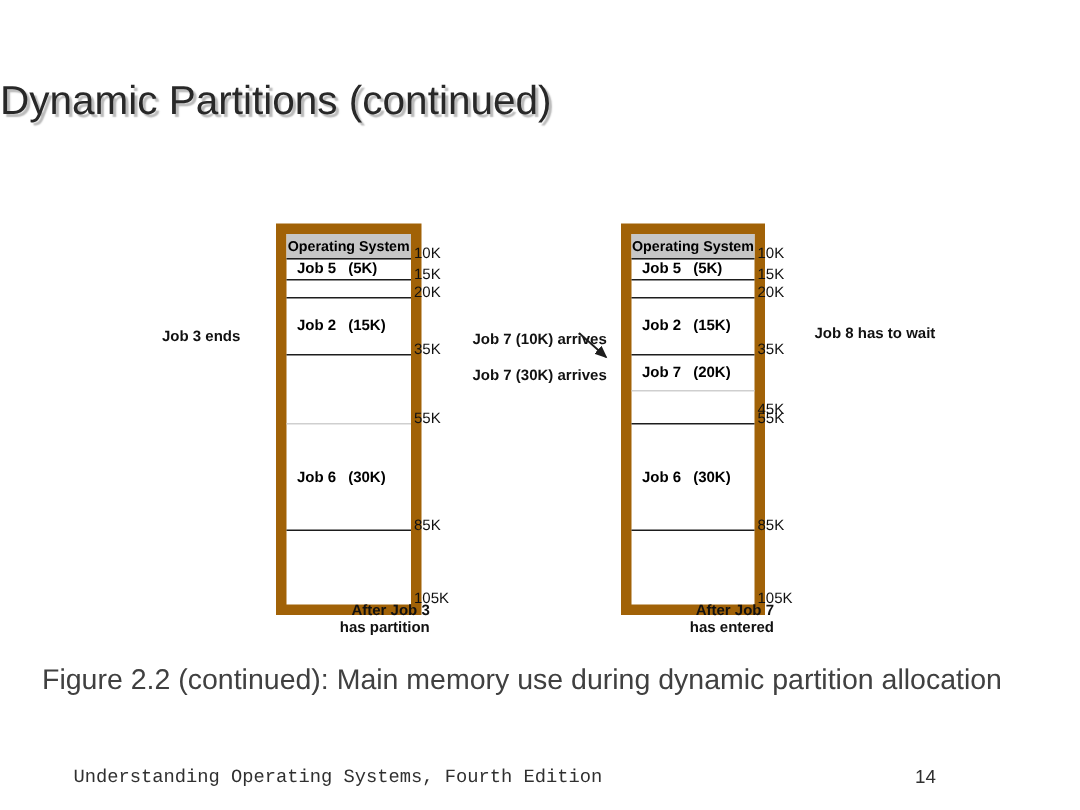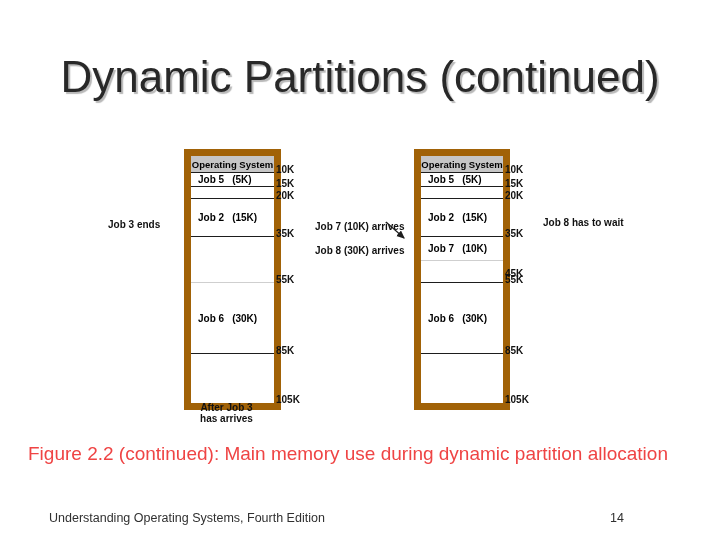--- a/index.html
+++ b/index.html
@@ -2,75 +2,75 @@
 <html><head>
 <meta charset="utf-8">
 <style>
   html,body{margin:0;padding:0;}
   body{
     width:720px;height:540px;position:relative;background:#ffffff;overflow:hidden;
     font-family:"Liberation Sans","DejaVu Sans",sans-serif;color:#111;
   }
   .abs{position:absolute;}
   #slide-title{
-    top:52px;left:0;right:0;text-align:center;
-    font-size:44px;font-weight:400;color:#282828;
+    top:52px;left:0;right:0;
+    font-size:27px;font-weight:400;color:#282828;
     text-shadow:2px 2px 1px #b9b9b9;letter-spacing:0;
   }
   #figure-caption{
-    left:28px;top:443px;font-size:19px;color:#ef4444;white-space:nowrap;
+    left:28px;top:443px;font-size:19px;color:#404040;white-space:nowrap;
   }
   #footer-left{
-    left:49px;top:511px;font-size:12.5px;color:#303030;white-space:nowrap;
+    left:49px;top:511px;font-size:12.5px;color:#303030;white-space:nowrap;font-family:Liberation Mono, monospace;
   }
   #page-number{
     left:610px;top:511px;width:52px;text-align:left;font-size:12.5px;color:#303030;
   }
   .memcol{
     position:absolute;border:7px solid #a16207;background:#fff;
   }
   .section{
     position:absolute;left:0;right:0;box-sizing:border-box;overflow:hidden;
   }
   .section.os{
     background:#c6c6c6;display:flex;align-items:center;justify-content:center;
     font-size:9.5px;font-weight:bold;color:#000;white-space:nowrap;
   }
   .section.job{
     display:flex;align-items:center;padding-left:7px;
     font-size:10px;font-weight:bold;color:#000;white-space:nowrap;
   }
   .section.job .size{margin-left:8px;}
   .tick{
-    position:absolute;font-size:10px;font-weight:bold;color:#111;
+    position:absolute;font-size:10px;font-weight:normal;color:#111;
     height:12px;line-height:12px;white-space:nowrap;
   }
   .col-caption{
-    position:absolute;width:120px;text-align:center;
+    position:absolute;width:120px;text-align:right;
     font-size:10px;font-weight:bold;line-height:11px;color:#111;
   }
   .side-label{
     position:absolute;font-size:10px;font-weight:bold;color:#111;white-space:nowrap;
   }
 </style>
 </head>
 <body>
 
 <div class="abs" id="slide-title">Dynamic Partitions (continued)</div>
 <div class="abs" id="figure-caption">Figure 2.2 (continued): Main memory use during dynamic partition allocation</div>
 <div class="abs" id="footer-left">Understanding Operating Systems, Fourth Edition</div>
 <div class="abs" id="page-number">14</div>
 
 <div class="abs" id="diagram" style="left:0;top:0;width:720px;height:540px;">
 
   <div class="side-label" style="left:108px;top:219px;">Job 3 ends</div>
 
   <div class="side-label" style="left:315px;top:221px;">Job 7 (10K) arrives</div>
 
-  <div class="side-label" style="left:315px;top:245px;">Job 8 (30K) arrives</div>
+  <div class="side-label" style="left:315px;top:245px;">Job 7 (30K) arrives</div>
 
   <div class="side-label" style="left:543px;top:217px;">Job 8 has to wait</div>
 
   <svg class="abs" style="left:383px;top:219px;" width="30" height="26" aria-hidden="true">
     <defs>
       <marker id="ah" markerWidth="8" markerHeight="8" refX="6" refY="3" orient="auto">
         <path d="M0,0 L7,3 L0,6 z" fill="#1d1d1d"></path>
       </marker>
     </defs>
     <line x1="3" y1="3" x2="21" y2="19" stroke="#1d1d1d" stroke-width="1.2" marker-end="url(#ah)"></line>
@@ -96,45 +96,49 @@
     </div>
     <div class="tick" style="left: 276px; top: 164px;">10K</div>
     <div class="tick" style="left: 276px; top: 178px;">15K</div>
     <div class="tick" style="left: 276px; top: 190px;">20K</div>
     <div class="tick" style="left: 276px; top: 228px;">35K</div>
     <div class="tick" style="left: 276px; top: 274px;">55K</div>
     <div class="tick" style="left: 276px; top: 345px;">85K</div>
     <div class="tick" style="left: 276px; top: 394px;">105K</div>
     <div class="col-caption" style="left: 166.5px; top: 402px;">
       <div>After Job 3</div>
-      <div>has arrives</div>
+      <div>has partition</div>
     </div>
     <div class="memcol" style="left: 414px; top: 149px; width: 82px; height: 247px;">
       <div class="section os" style="top: 0px; height: 17px; border-bottom: 1px solid rgb(29, 29, 29);">Operating System</div>
       <div class="section job" style="top: 17px; height: 14px; border-bottom: 1px solid rgb(29, 29, 29);">
         <span>Job 5</span>
         <span class="size">(5K)</span>
       </div>
       <div class="section free" style="top: 31px; height: 12px; border-bottom: 1px solid rgb(29, 29, 29);"></div>
       <div class="section job" style="top: 43px; height: 38px; border-bottom: 1px solid rgb(29, 29, 29);">
         <span>Job 2</span>
         <span class="size">(15K)</span>
       </div>
       <div class="section job" style="top: 81px; height: 24px; border-bottom: 1px solid rgb(207, 207, 207); text-align: right;">
         <span>Job 7</span>
-        <span class="size">(10K)</span>
+        <span class="size">(20K)</span>
       </div>
       <div class="section free" style="top: 105px; height: 22px; border-bottom: 1px solid rgb(29, 29, 29);"></div>
       <div class="section job" style="top: 127px; height: 71px; border-bottom: 1px solid rgb(29, 29, 29);">
         <span>Job 6</span>
         <span class="size">(30K)</span>
       </div>
       <div class="section free" style="top: 198px; height: 49px;"></div>
     </div>
     <div class="tick" style="left: 505px; top: 164px;">10K</div>
     <div class="tick" style="left: 505px; top: 178px;">15K</div>
     <div class="tick" style="left: 505px; top: 190px;">20K</div>
     <div class="tick" style="left: 505px; top: 228px;">35K</div>
     <div class="tick" style="left: 505px; top: 268px;">45K</div>
     <div class="tick" style="left: 505px; top: 274px;">55K</div>
     <div class="tick" style="left: 505px; top: 345px;">85K</div>
     <div class="tick" style="left: 505px; top: 394px;">105K</div>
+    <div class="col-caption" style="left: 396px; top: 402px;">
+      <div>After Job 7</div>
+      <div>has entered</div>
+    </div>
   </div>
 
 </body></html>

